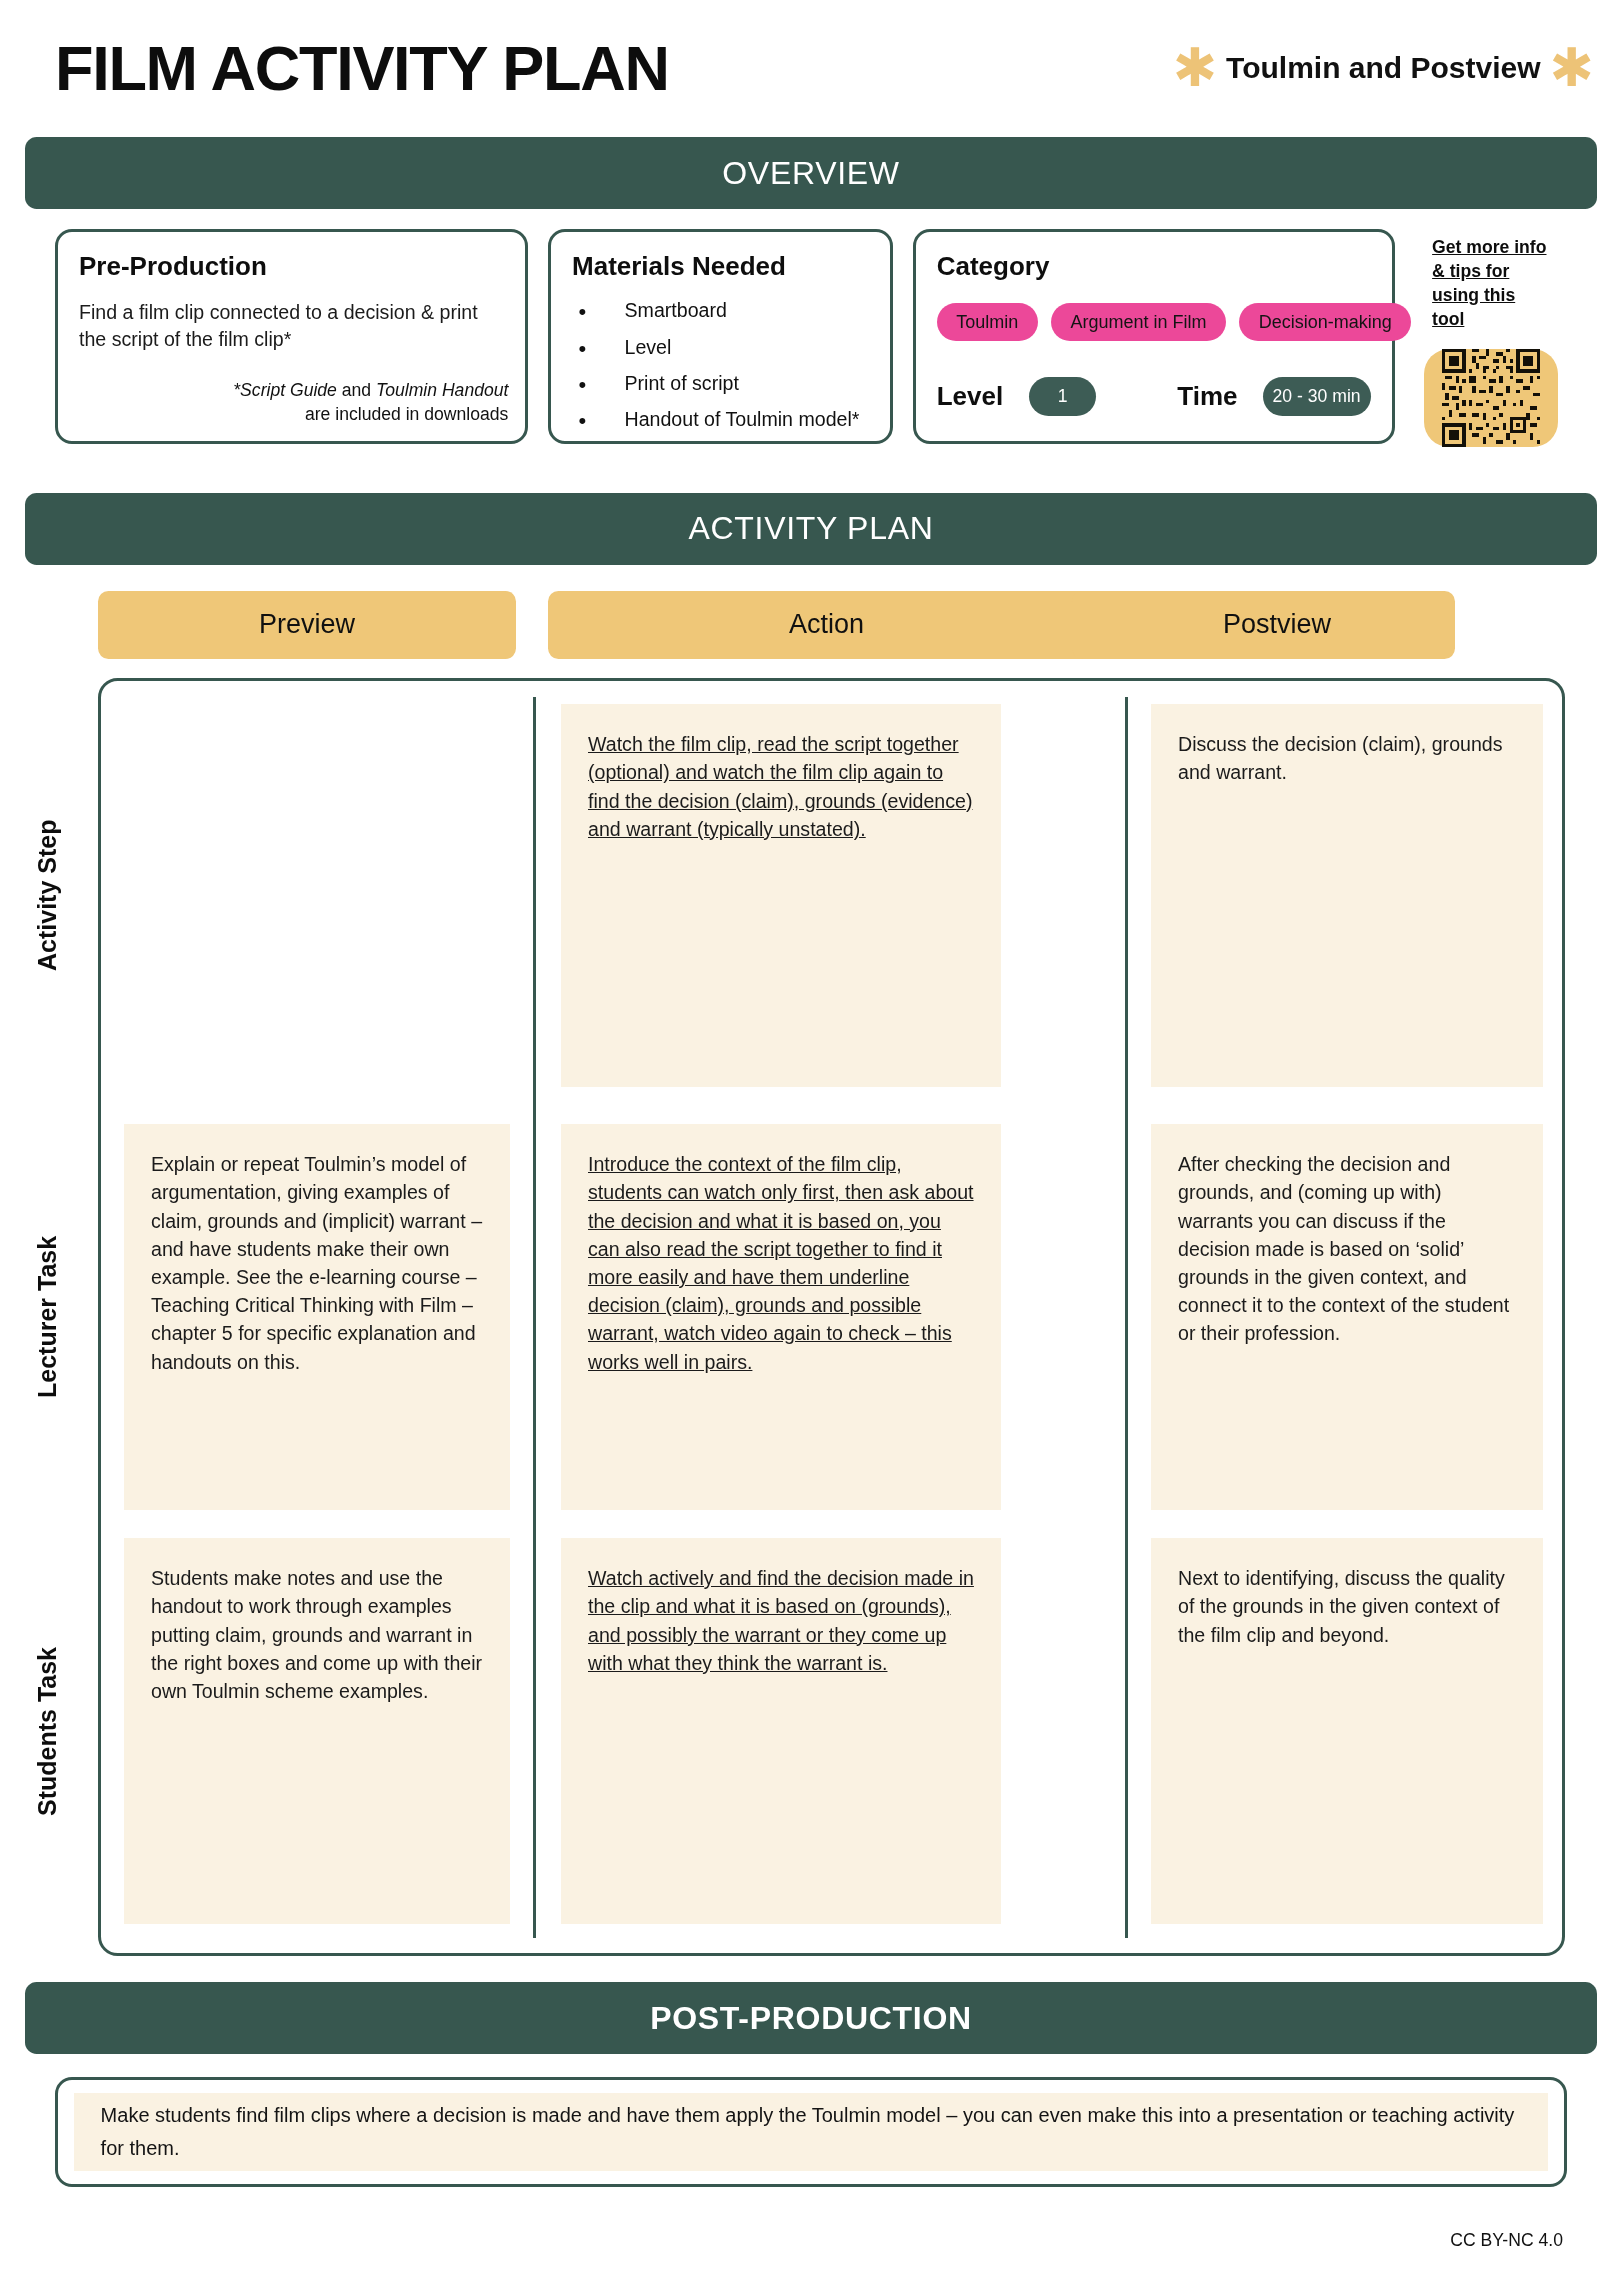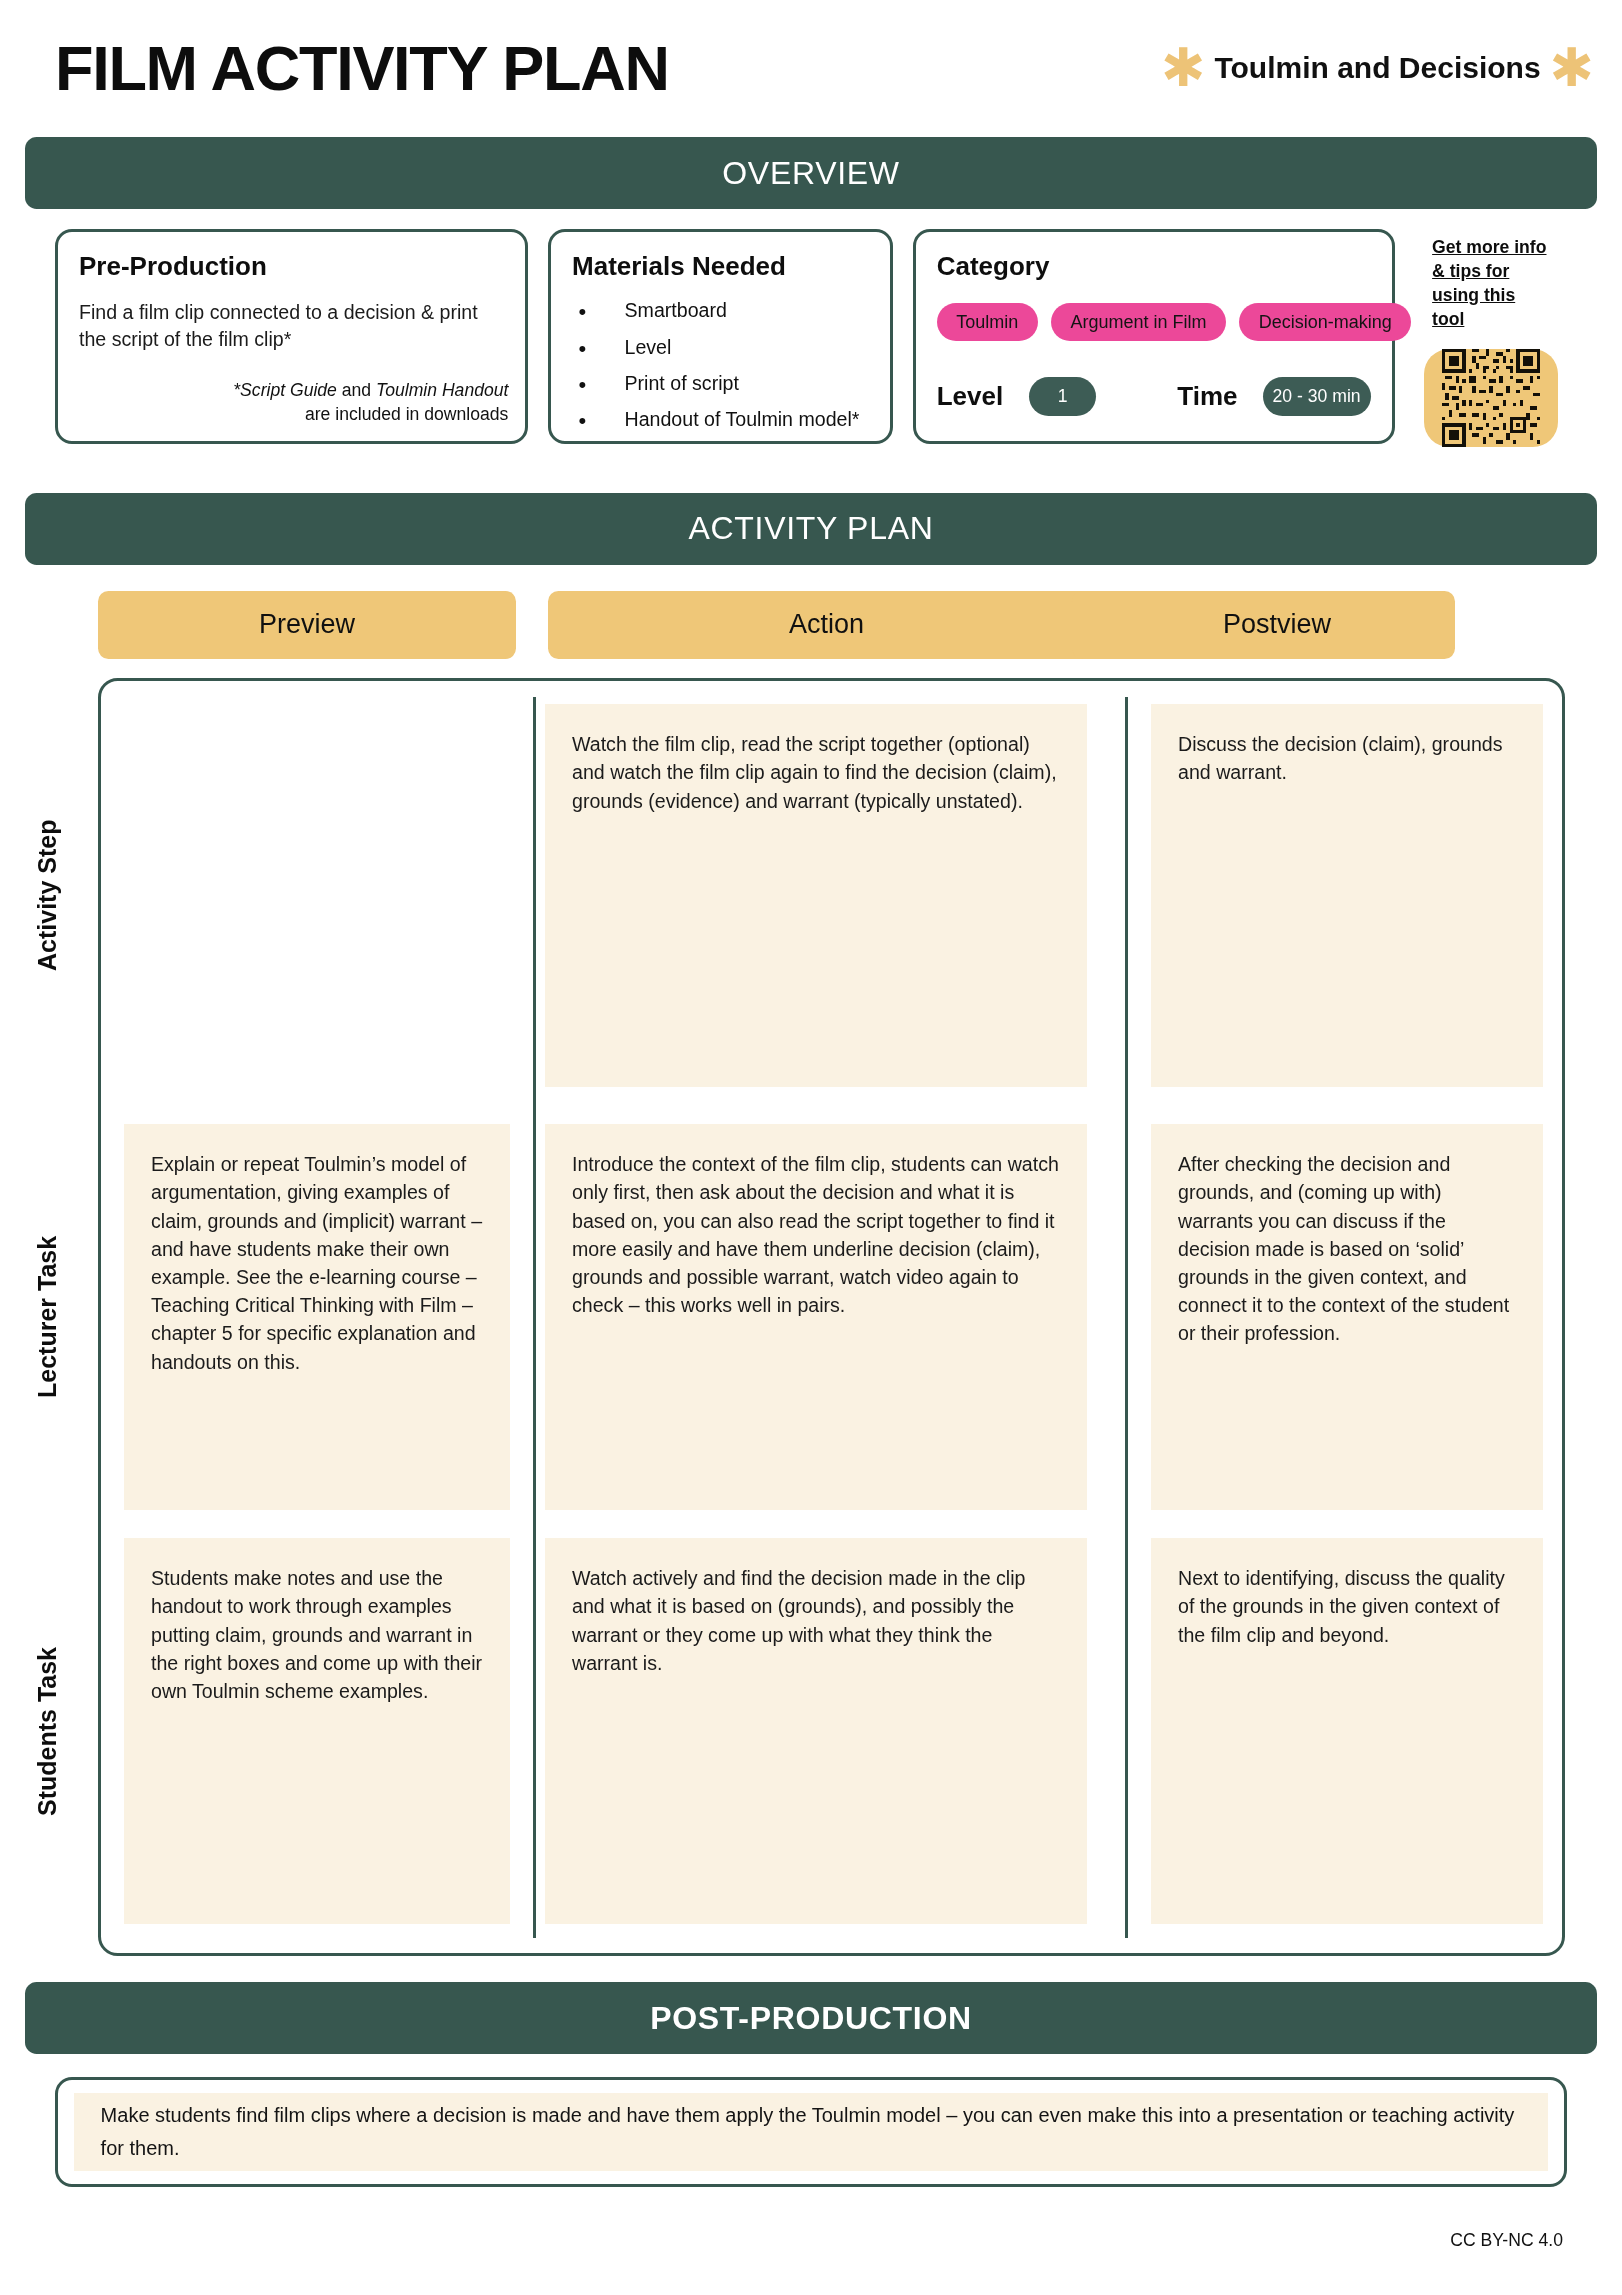--- a/index.html
+++ b/index.html
@@ -102,21 +102,21 @@
     border:3.9px solid #37574f; border-radius:19.6px; background:#fff;
   }
   .vdivider { position:absolute; top:15.6px; bottom:15.6px; width:3.3px; background:#37574f; }
   .vdivider.d1 { left:432px; }
   .vdivider.d2 { left:1024px; }
   .cell {
     position:absolute; background:#faf2e2; padding:26px 27px;
     font-size:19.6px; line-height:1.44; color:#1b1b1b;
   }
   .c1 { left:23px;   width:386px; }
-  .c2 { left:444px;  width:542px; }
+  .c2 { left:460px;  width:440px;text-decoration:underline; }
   .c3 { left:1050px; width:392px; }
   .r1 { top:23px;   height:383px; }
   .r2 { top:443px;  height:386px; }
   .r3 { top:857px; height:386px; }
   .row-label {
     position:absolute; left:-77px; width:46px;
     writing-mode:vertical-rl; transform:rotate(180deg);
     display:flex; align-items:center; justify-content:center;
     font-size:25px; font-weight:700; color:#0d0d0d; white-space:nowrap;
   }
@@ -142,21 +142,21 @@
 </style>
 </head>
 <body>
 
 <div class="page">
 
   <div class="header">
     <div class="page-title">FILM ACTIVITY PLAN</div>
     <div class="brand">
       <span class="asterisk">✱</span>
-      <span class="brand-text">Toulmin and Decisions</span>
+      <span class="brand-text">Toulmin and Postview</span>
       <span class="asterisk">✱</span>
     </div>
   </div>
 
   <div class="banner overview">OVERVIEW</div>
 
   <div class="overview-row">
 
     <div class="card pre">
       <h2>Pre-Production</h2>

